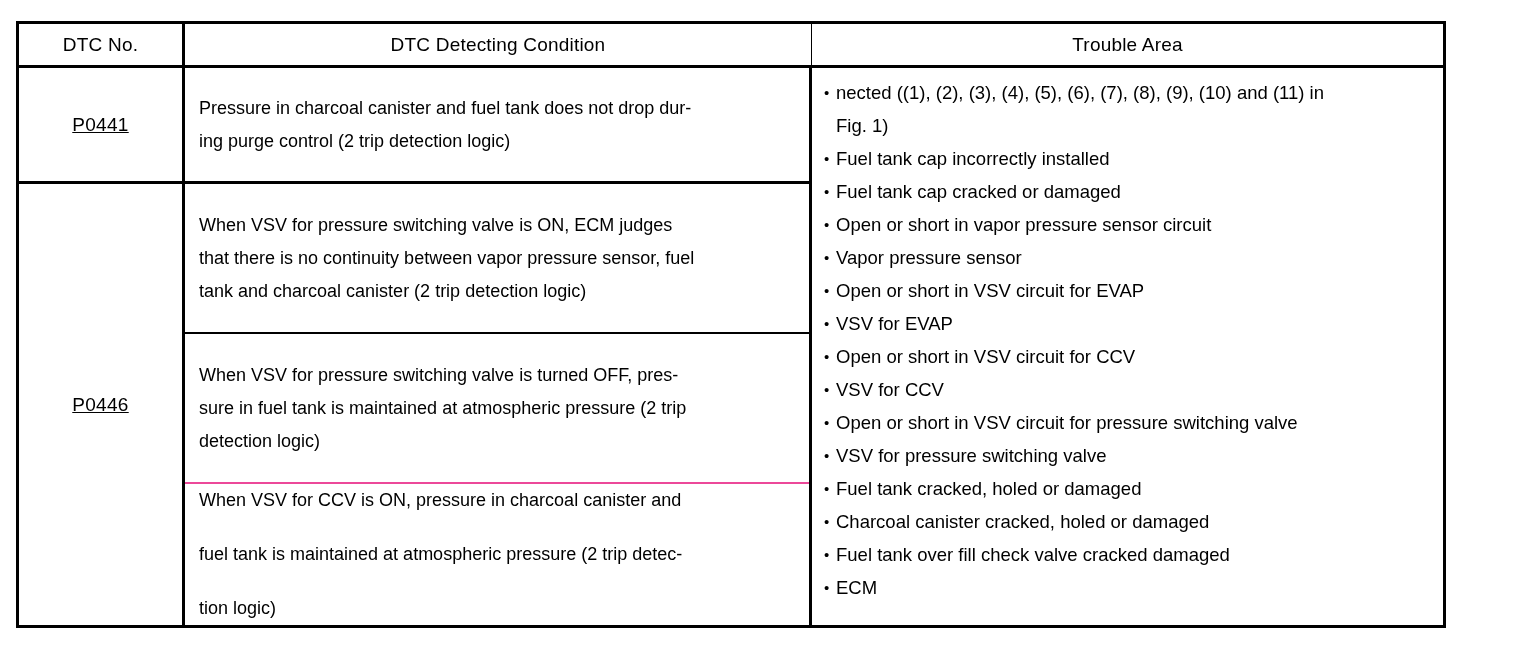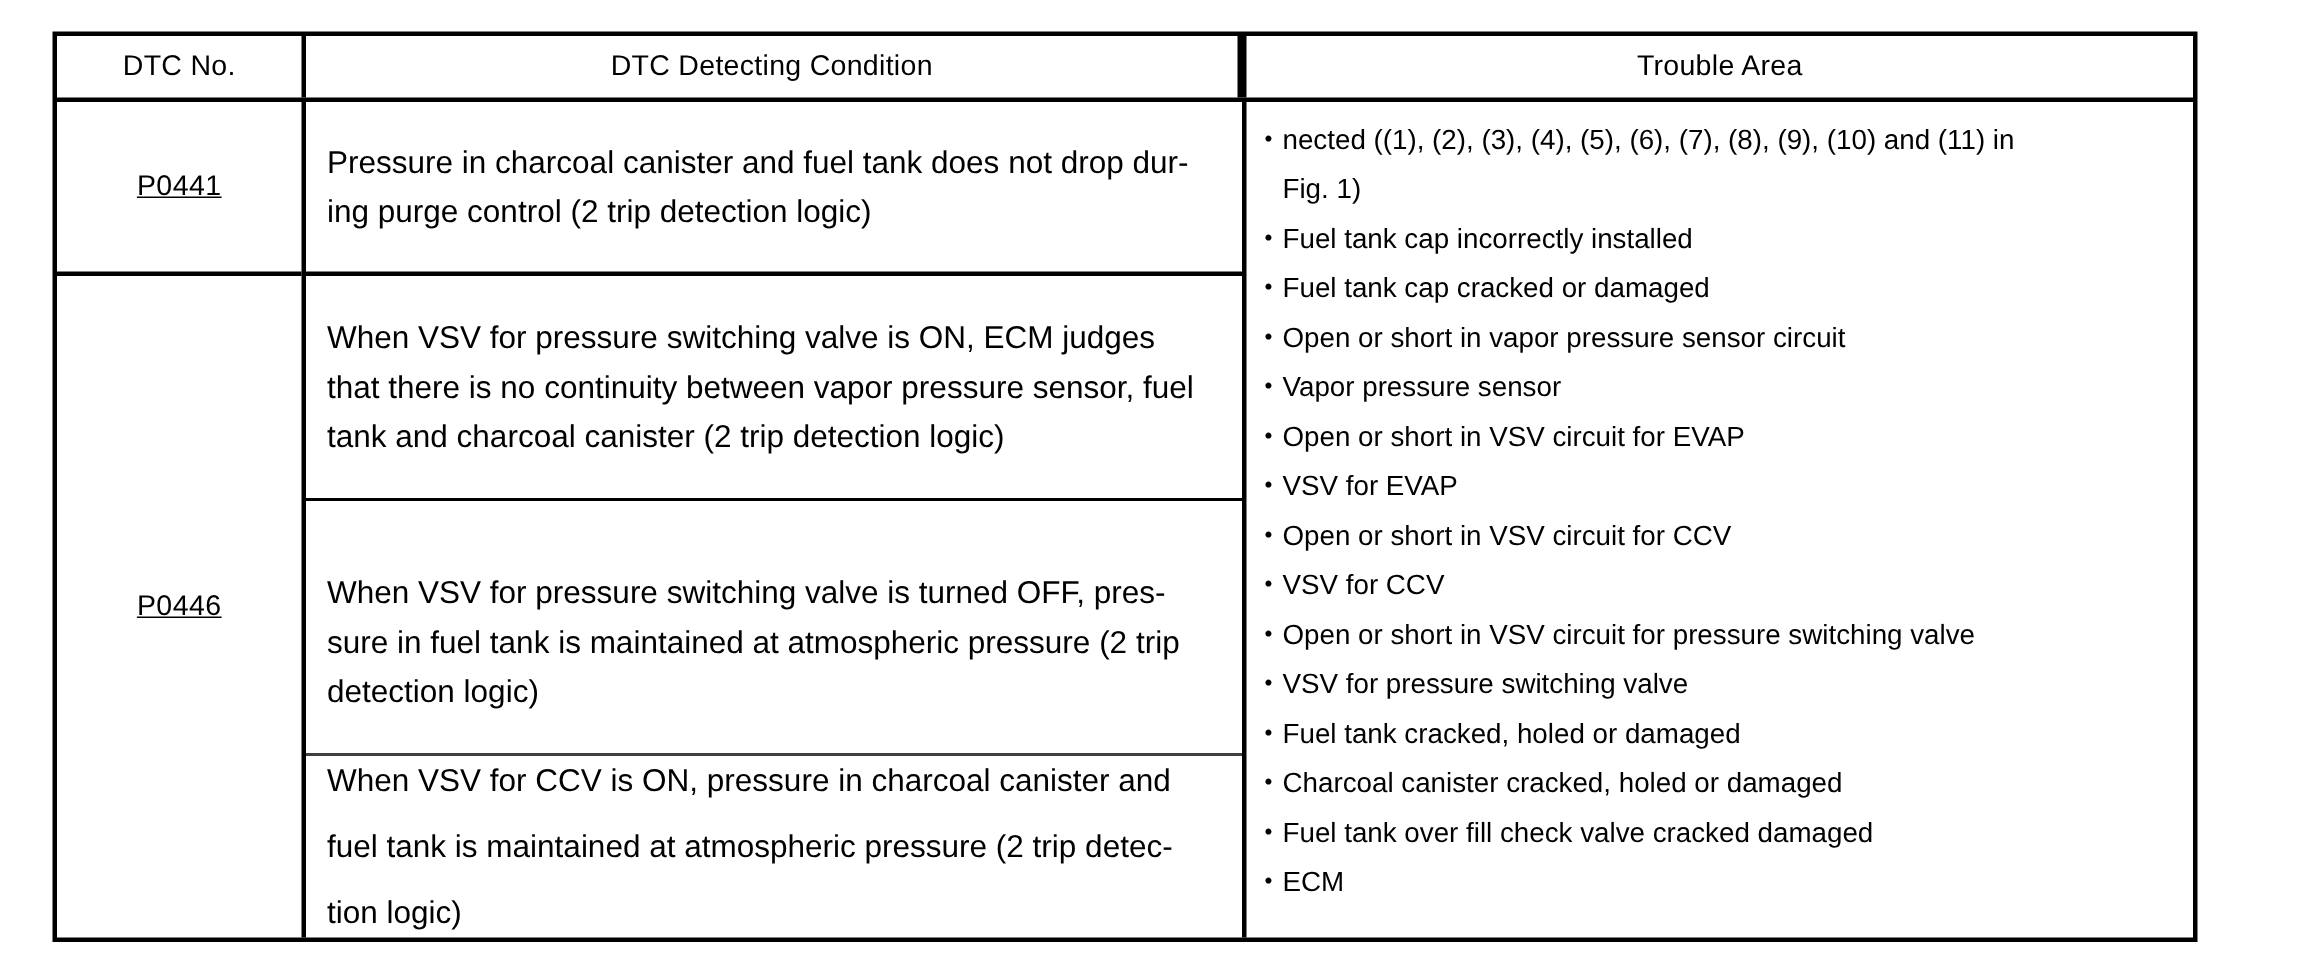--- a/index.html
+++ b/index.html
@@ -19,21 +19,21 @@
   
   .page {
     position: relative;
     width: 1536px;
     height: 652px;
     background: #ffffff;
   }
 
   .dtc-table {
     position: absolute;
-    left: 35px;
+    left: 16px;
     top: 21px;
     width: 1430px;
     height: 607px;
     border: 3px solid #000000;
     box-sizing: border-box;
     display: flex;
     flex-direction: column;
     background: #ffffff;
   }
 
@@ -48,21 +48,21 @@
   .th {
     display: flex;
     align-items: center;
     justify-content: center;
     font-size: 19px;
     letter-spacing: 0.2px;
     box-sizing: border-box;
     white-space: nowrap;
   }
   .col-dtc   { width: 166px; flex: 0 0 166px; border-right: 3px solid #000000; }
-  .col-cond  { width: 627px; flex: 0 0 627px; border-right: 6px solid #000000; }
+  .col-cond  { width: 627px; flex: 0 0 627px; border-right: 1px solid #000000; }
   .col-area  { flex: 1 1 auto; }
 
   
   .tbody {
     display: flex;
     flex: 1 1 auto;
     min-height: 0;
   }
 
   
@@ -97,24 +97,24 @@
   }
   .cond-cell {
     box-sizing: border-box;
     padding: 0 14px 0 14px;
     display: flex;
     flex-direction: column;
     justify-content: center;
   }
   .cond-cell.c1 { height: 116px; flex: 0 0 116px; border-bottom: 3px solid #000000; }
   .cond-cell.c2 { height: 150px; flex: 0 0 150px; border-bottom: 2px solid #000000; justify-content: center; }
-  .cond-cell.c3 { height: 150px; flex: 0 0 150px; border-bottom: 2px solid #404040; margin-top: 20px; }
+  .cond-cell.c3 { height: 150px; flex: 0 0 150px; border-bottom: 2px solid #ec4899; }
   .cond-cell.c4 { flex: 1 1 auto; justify-content: space-between; }
   .cond-line {
-    font-size: 21px;
+    font-size: 18px;
     line-height: 33px;
     white-space: nowrap;
   }
 
   
   .area-col {
     flex: 1 1 auto;
     box-sizing: border-box;
     padding: 8px 10px 0 12px;
   }

